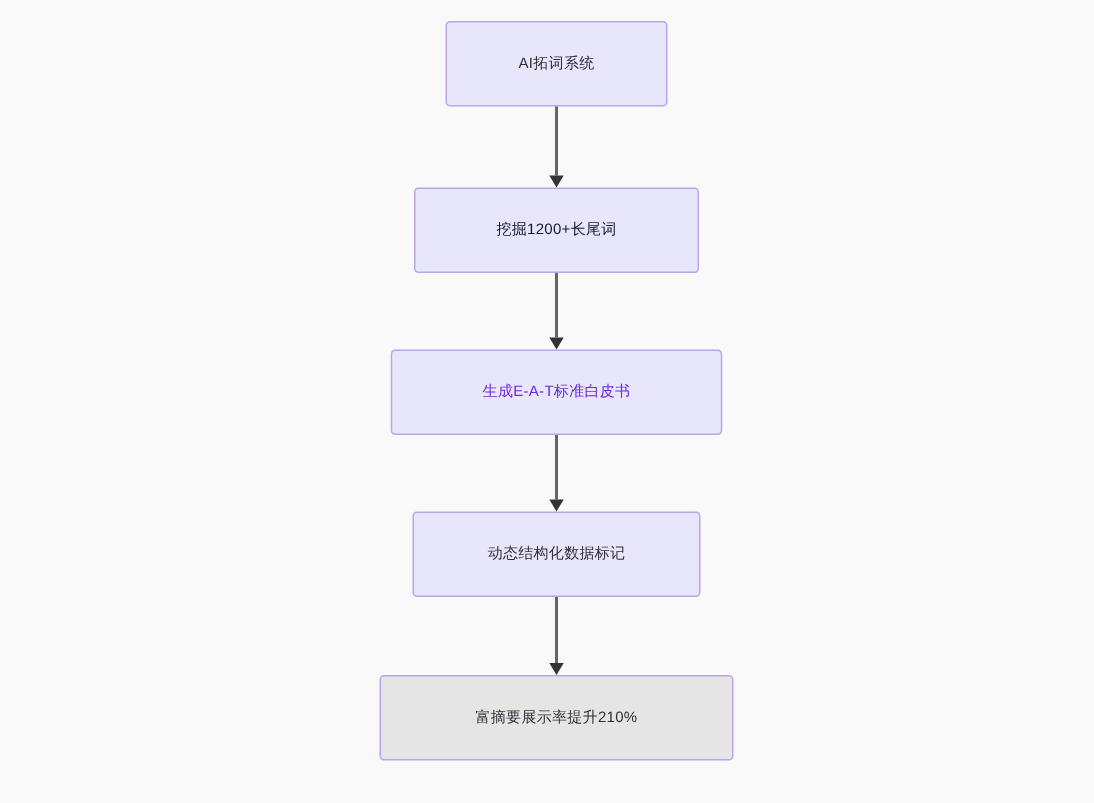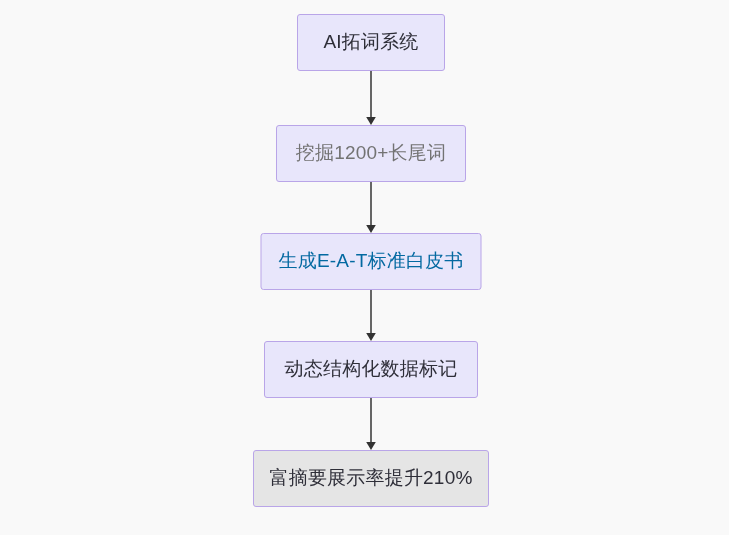--- a/index.html
+++ b/index.html
@@ -25,21 +25,21 @@
     background: #e8e6fb;
     border: 1.4px solid #b9a5e8;
     border-radius: 3px;
     height: 57px;
     display: flex;
     align-items: center;
     justify-content: center;
     transform: translateX(-50%);
   }
   .node-label {
-    font-size: 19px;
+    font-size: 10px;
     color: #2e2e38;
     line-height: 1.2;
     letter-spacing: 0.2px;
     white-space: nowrap;
     font-weight: 400;
   }
   .edge {
     position: absolute;
     transform: translateX(-50%);
     width: 14px;
@@ -53,28 +53,28 @@
 </head>
 <body>
 
 <div id="flow-canvas" style="background: rgb(249, 249, 249);">
 
   <div class="node" style="left: 371px; top: 14px; width: 148px; height: 57px; background: rgb(232, 230, 251); border-color: rgb(185, 165, 232);">
     <span class="node-label" style="color: rgb(46, 46, 56);">AI拓词系统</span>
   </div>
 
   <div class="node" style="left: 371px; top: 125px; width: 190px; height: 57px; background: rgb(232, 230, 251); border-color: rgb(185, 165, 232);">
-    <span class="node-label" style="color: #737373;">挖掘1200+长尾词</span>
+    <span class="node-label" style="color: #0f172a;">挖掘1200+长尾词</span>
   </div>
 
   <div class="node" style="left: 371px; top: 233px; width: 221px; height: 57px; background: rgb(232, 230, 251); border-color: rgb(185, 165, 232);">
-    <span class="node-label" style="color: #0369a1;">生成E-A-T标准白皮书</span>
+    <span class="node-label" style="color: #6d28d9;">生成E-A-T标准白皮书</span>
   </div>
 
-  <div class="node" style="left: 371px; top: 341px; width: 214px; height: 57px; background: rgb(232, 230, 251); border-color: rgb(185, 165, 232);">
+  <div class="node" style="left: 371px; top: 341px; width: 192px; height: 57px; background: rgb(232, 230, 251); border-color: rgb(185, 165, 232);">
     <span class="node-label" style="color: rgb(46, 46, 56);">动态结构化数据标记</span>
   </div>
 
   <div class="node" style="left: 371px; top: 450px; width: 236px; height: 57px; background: #e5e5e5; border-color: rgb(185, 165, 232);">
     <span class="node-label" style="color: rgb(46, 46, 56);">富摘要展示率提升210%</span>
   </div>
 
   <div class="edge" style="left: 371px; top: 71px; height: 54px;">
       <svg width="14" height="54" viewBox="0 0 14 54">
         <line x1="7" y1="0" x2="7" y2="46" stroke="#666666" stroke-width="2"></line>

